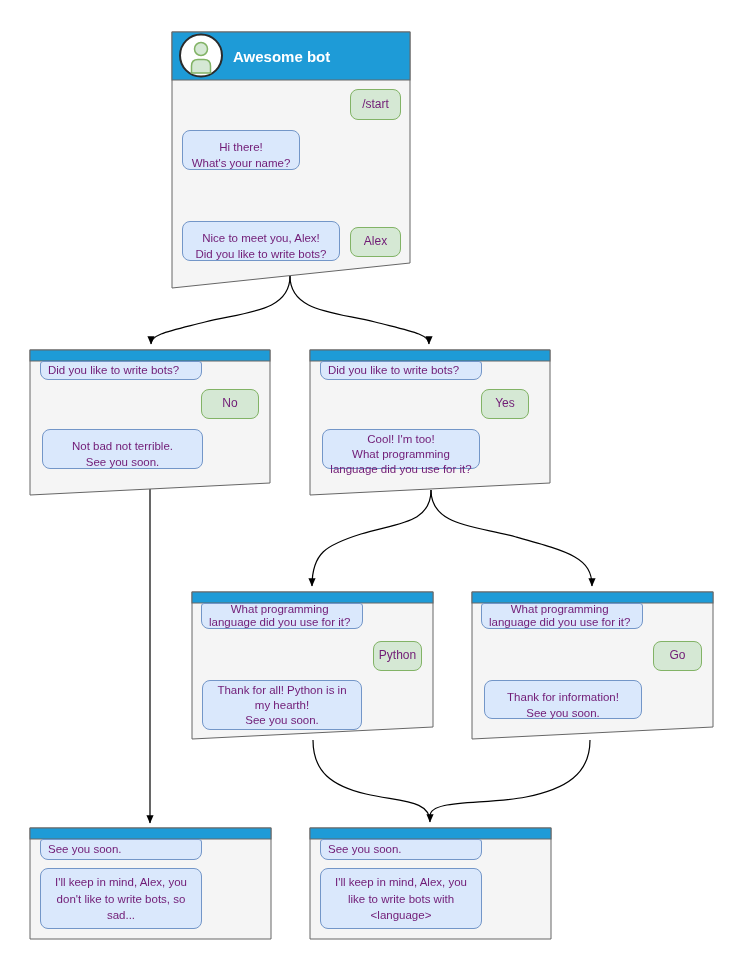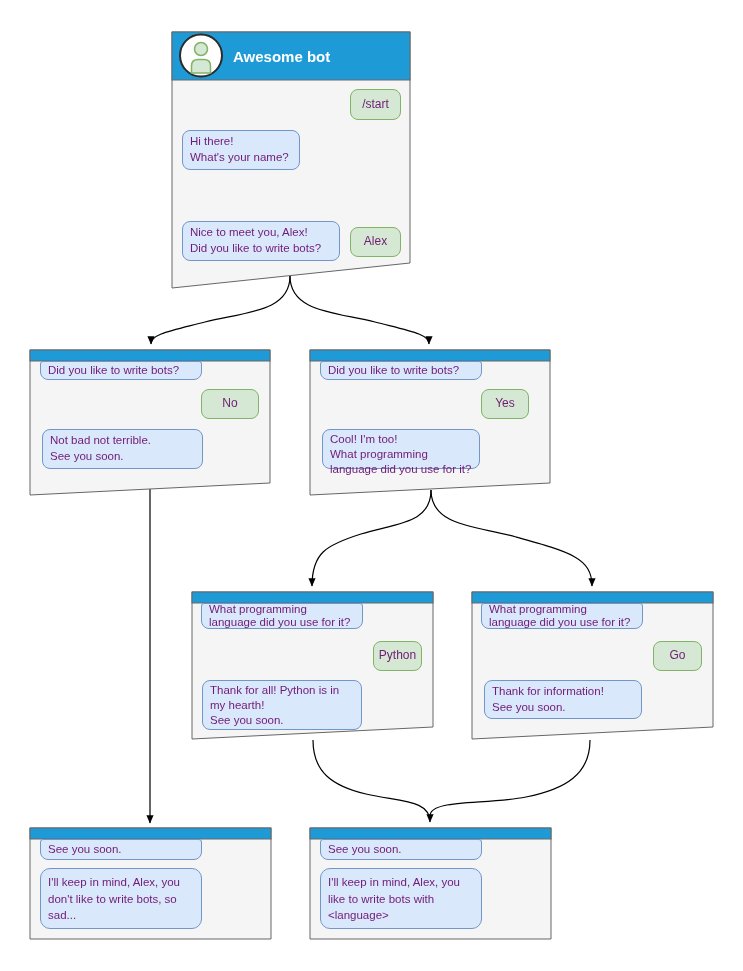--- a/index.html
+++ b/index.html
@@ -1,18 +1,18 @@
 <!DOCTYPE html>
 <html style="--header-blue: #1E9BD7; --window-fill: #F5F5F5; --window-border: #666666; --bot-bubble-fill: #DAE8FC; --bot-bubble-border: #7396C8; --user-bubble-fill: #D5E8D4; --user-bubble-border: #82B366; --arrow-color: #000000; --title-color: #ffffff;"><head>
 <meta charset="utf-8">
 <style>
   html,body { margin:0; padding:0; background:#ffffff; }
   .canvas {
     position:relative; width:743px; height:971px; background:#ffffff;
-    font-family:"Liberation Sans", sans-serif; overflow:hidden;
+    font-family:"Liberation Sans", sans-serif; overflow:hidden;text-align:center;
   }
   svg.layer { position:absolute; left:0; top:0; }
 
   
   .win-body   { fill:var(--window-fill,#F5F5F5); stroke:var(--window-border,#666666); stroke-width:1; }
   .win-header { fill:var(--header-blue,#1E9BD7); stroke:var(--window-border,#666666); stroke-width:1; }
   .edge       { stroke:var(--arrow-color,#000000); fill:none; stroke-width:1.2; }
   .avatar-ring{ fill:#ffffff; stroke:#2b2b2b; stroke-width:2; }
   .person     { fill:var(--user-bubble-fill,#D5E8D4); stroke:var(--user-bubble-border,#82B366); stroke-width:1.5; }
   .arrowhead  { fill:var(--arrow-color,#000000); }
@@ -25,32 +25,32 @@
   }
 
   
   .bubble {
     position:absolute; box-sizing:border-box; border-radius:8px;
     font-size:11.5px; line-height:15.5px; color:#701a75; white-space:pre;
   }
   .bot {
     background:var(--bot-bubble-fill,#DAE8FC);
     border:1px solid var(--bot-bubble-border,#7396C8);
-    padding:3px 7px;
+    padding:9px 7px;
   }
   .user {
     background:var(--user-bubble-fill,#D5E8D4);
     border:1px solid var(--user-bubble-border,#82B366);
     display:flex; align-items:center; justify-content:center;
     font-size:12px;
   }
   .tucked  { border-radius:3px 3px 8px 8px; padding:0 7px; display:flex; align-items:center; }
   .tucked2 { border-radius:3px 3px 8px 8px; padding:0 7px; line-height:12.8px; display:flex; align-items:center; }
   .lines3  { line-height:14.8px; padding:2px 7px; }
-  .tall    { line-height:16.5px; padding:5px 7px;border-radius:10px; }
+  .tall    { line-height:16.5px; padding:5px 7px; }
 </style>
 </head>
 <body>
 
 <div class="canvas">
 
   <svg class="layer" width="743" height="971" viewBox="0 0 743 971">
     <defs>
       <marker id="arrow" markerWidth="9" markerHeight="8" refX="6.5" refY="3" orient="auto">
         <path d="M0,0 L7,3 L0,6 Z" class="arrowhead"></path>

